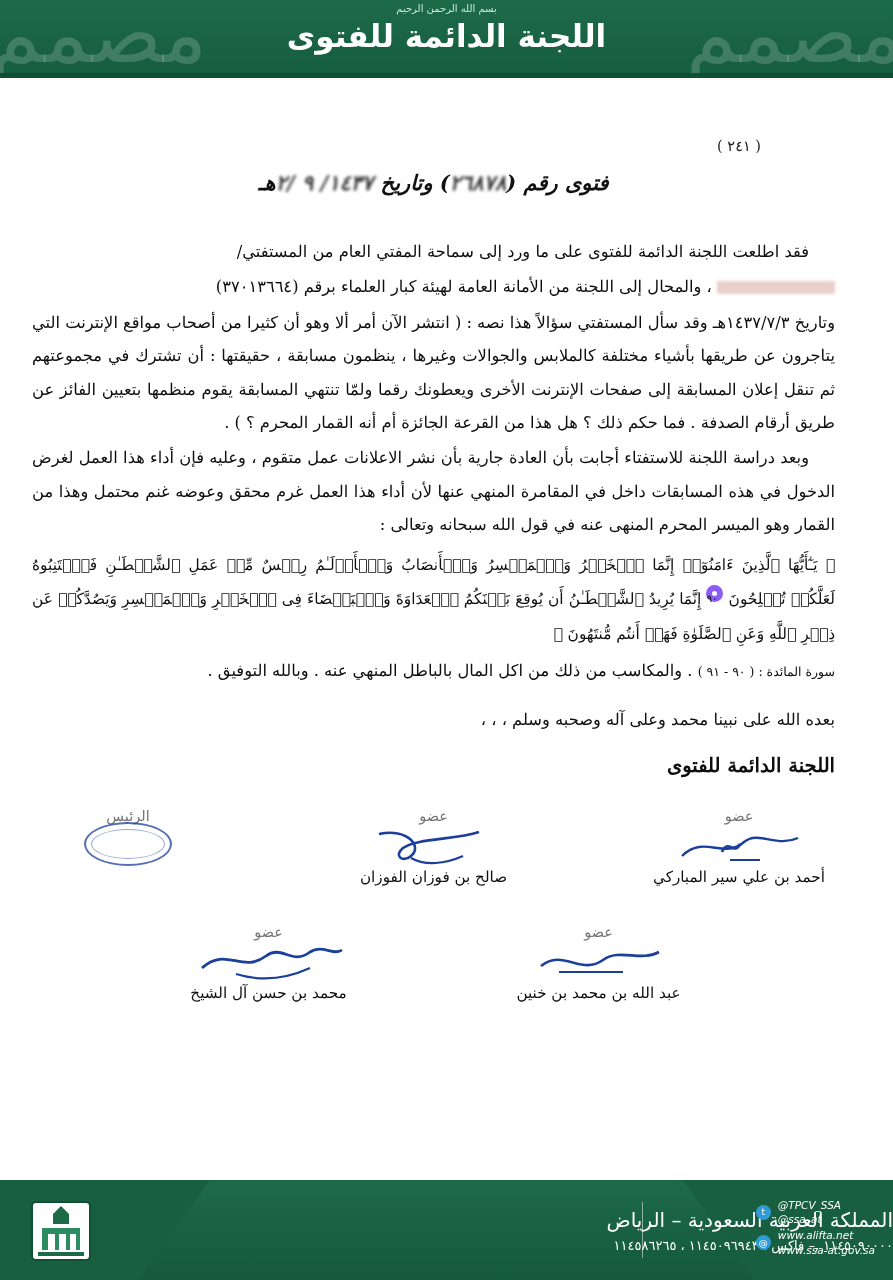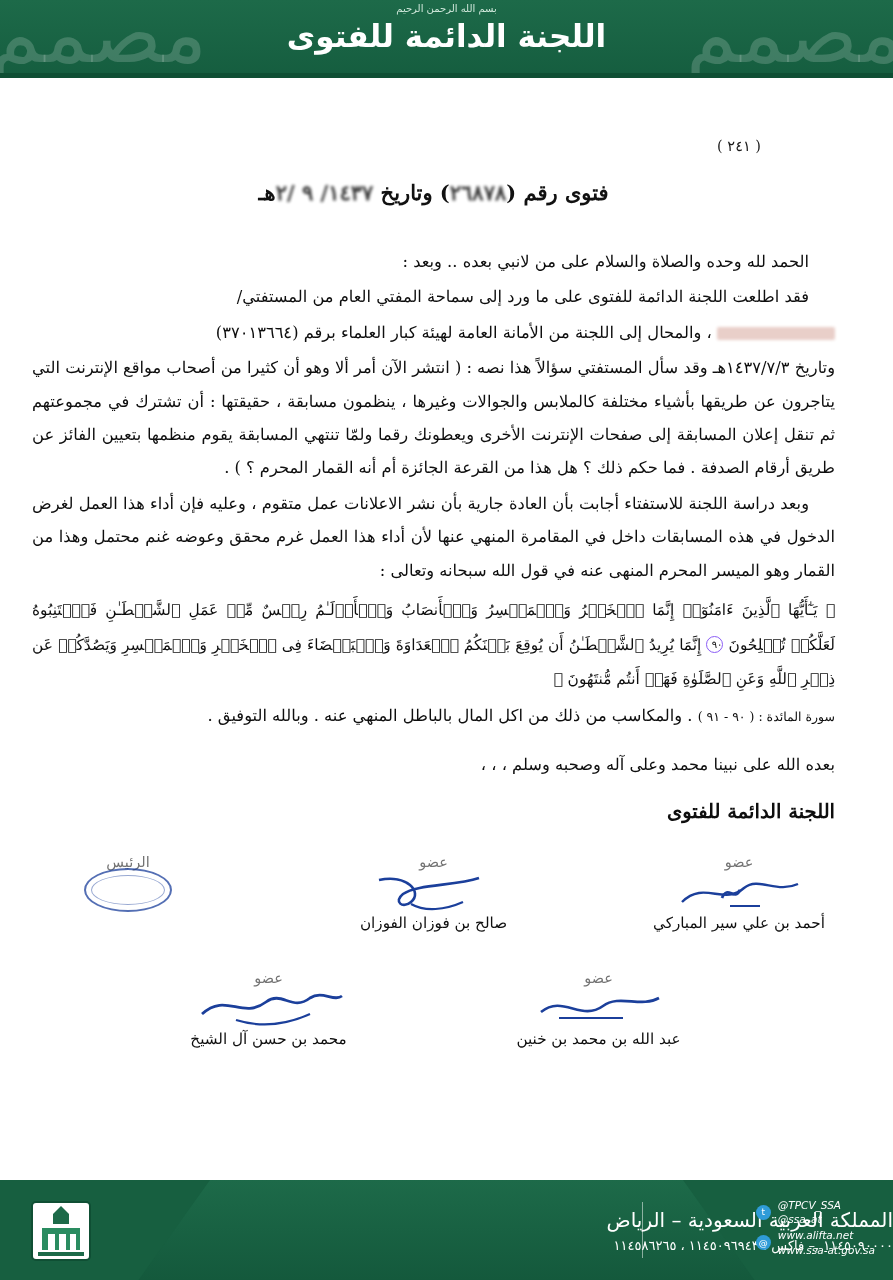--- a/index.html
+++ b/index.html
@@ -84,23 +84,24 @@
   }
   .page-number-row {
     display: flex;
     justify-content: flex-start;
     padding-right: 12px;
   }
   .fatwa-heading {
     text-align: center;
     font-size: 21px;
     font-weight: bold;
-    margin-top: 26px;
+    margin-top: 16px;
     color: #111;
     letter-spacing: 0px;
+    font-style: italic;
   }
   .blurred-num {
     display: inline-block;
     filter: blur(1.6px);
     opacity: 0.85;
   }
 
   .content {
     margin-top: 40px;
     font-size: 16.3px;
@@ -126,21 +127,21 @@
     display: block;
     margin: 6px 0 2px 0;
     font-size: 15.4px;
     line-height: 2.25;
     text-align: justify;
     text-align-last: right;
     font-family: "DejaVu Serif", serif;
   }
   .ayah-num {
     display: inline-block;
-    border: 1px solid #8b5cf6;
+    border: 6px solid #8b5cf6;
     border-radius: 50%;
     width: 17px; height: 17px;
     line-height: 15px;
     text-align: center;
     font-size: 10px;
     vertical-align: 2px;
   }
   .source-note { font-size: 12.5px; }
 
   .closing {
@@ -309,21 +310,20 @@
 
     <div class="page-number-row">
       <div class="page-number">( ٢٤١ )</div>
     </div>
 
     <div class="fatwa-heading">
       <span>فتوى رقم (</span><span class="blurred-num">٢٦٨٧٨</span><span>) وتاريخ   </span><span class="blurred-num">١٤٣٧/ ٩ /٢</span><span>هـ</span>
     </div>
 
     <div class="content">
-      <p class="indent">الحمد لله وحده والصلاة والسلام على من لانبي بعده .. وبعد :</p>
       <p class="indent">فقد اطلعت اللجنة الدائمة للفتوى على ما ورد إلى سماحة المفتي العام من المستفتي/</p>
       <p>
         <span class="redacted"></span>
         <span>، والمحال إلى اللجنة من الأمانة العامة لهيئة كبار العلماء برقم (٣٧٠١٣٦٦٤)</span>
       </p>
       <p>وتاريخ ١٤٣٧/٧/٣هـ وقد سأل المستفتي سؤالاً هذا نصه : ( انتشر الآن أمر ألا وهو أن كثيرا من أصحاب مواقع الإنترنت التي يتاجرون عن طريقها بأشياء مختلفة كالملابس والجوالات وغيرها ، ينظمون مسابقة ، حقيقتها : أن تشترك في مجموعتهم ثم تنقل إعلان المسابقة إلى صفحات الإنترنت الأخرى ويعطونك رقما ولمّا تنتهي المسابقة يقوم منظمها بتعيين الفائز عن طريق أرقام الصدفة . فما حكم ذلك ؟ هل هذا من القرعة الجائزة أم أنه القمار المحرم ؟ ) .</p>
       <p class="indent">وبعد دراسة اللجنة للاستفتاء أجابت بأن العادة جارية بأن نشر الاعلانات عمل متقوم ، وعليه فإن أداء هذا العمل لغرض الدخول في هذه المسابقات داخل في المقامرة المنهي عنها لأن أداء هذا العمل غرم محقق وعوضه غنم محتمل وهذا من القمار وهو الميسر المحرم المنهى عنه في قول الله سبحانه وتعالى :</p>
 
       <div class="quran">
         <span>﴿ يَـٰٓأَيُّهَا ٱلَّذِينَ ءَامَنُوٓا۟ إِنَّمَا ٱلۡخَمۡرُ وَٱلۡمَيۡسِرُ وَٱلۡأَنصَابُ وَٱلۡأَزۡلَـٰمُ رِجۡسٌ مِّنۡ عَمَلِ ٱلشَّيۡطَـٰنِ فَٱجۡتَنِبُوهُ لَعَلَّكُمۡ تُفۡلِحُونَ</span>

